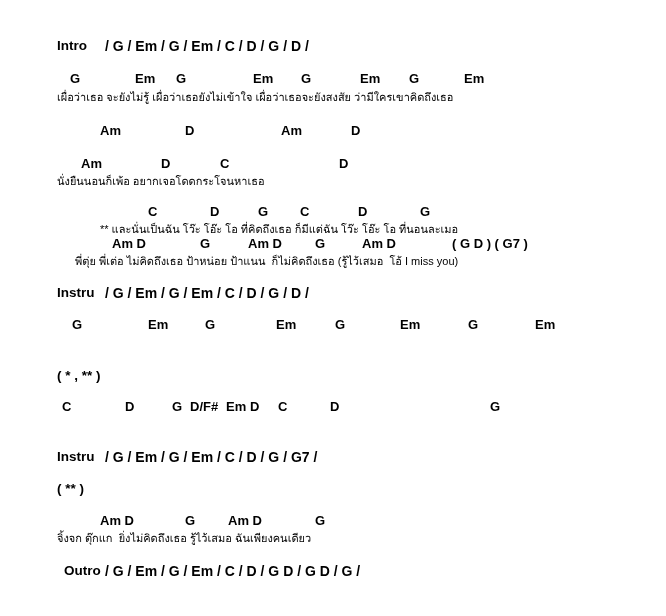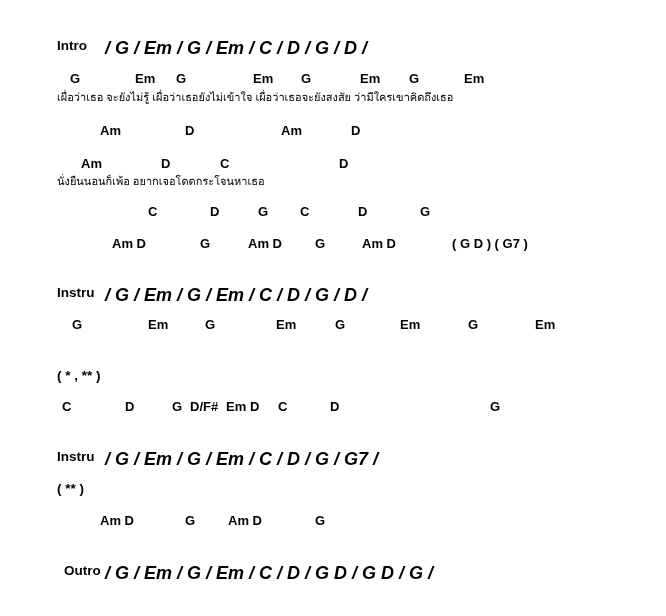--- a/index.html
+++ b/index.html
@@ -7,21 +7,21 @@
     position: relative;
     width: 648px;
     height: 616px;
     background: #ffffff;
     color: #000000;
     font-family: "Liberation Sans", "DejaVu Sans", sans-serif;
     font-size: 13px;
     overflow: hidden;
   }
   .section-label { position: absolute; font-weight: bold; font-size: 13.5px; white-space: pre; }
-  .progression { font-weight: bold; font-size: 18px; white-space: pre; font-style: italic; }
+  .progression { font-weight: bold; font-size: 14px; white-space: pre; }
   .chord { position: absolute; font-weight: bold; font-size: 13px; white-space: pre; }
   .lyric { position: absolute; font-size: 11px; white-space: pre; }
   .note { position: absolute; font-weight: bold; font-size: 13.5px; white-space: pre; }
 </style>
 </head>
 <body>
 
 <div class="sheet" id="sheet">
     <span class="section-label" style="left: 57px; top: 38px; position: absolute;">Intro</span>
     <span class="progression" style="left: 105px; top: 38px; position: absolute;">/ G / Em / G / Em / C / D / G / D /</span>
@@ -42,26 +42,28 @@
     <span class="chord" style="left: 161px; top: 156px; position: absolute;">D</span>
     <span class="chord" style="left: 220px; top: 156px; position: absolute;">C</span>
     <span class="chord" style="left: 339px; top: 156px; position: absolute;">D</span>
     <span class="lyric" style="left: 57px; top: 172px; position: absolute;">นั่งยืนนอนก็เพ้อ อยากเจอโดดกระโจนหาเธอ</span>
     <span class="chord" style="left: 148px; top: 204px; position: absolute;">C</span>
     <span class="chord" style="left: 210px; top: 204px; position: absolute;">D</span>
     <span class="chord" style="left: 258px; top: 204px; position: absolute;">G</span>
     <span class="chord" style="left: 300px; top: 204px; position: absolute;">C</span>
     <span class="chord" style="left: 358px; top: 204px; position: absolute;">D</span>
     <span class="chord" style="left: 420px; top: 204px; position: absolute;">G</span>
+    <span class="lyric" style="left: 100px; top: 220px; position: absolute;">** และนั่นเป็นฉัน โว๊ะ โอ๊ะ โอ ที่คิดถึงเธอ ก็มีแต่ฉัน โว๊ะ โอ๊ะ โอ ที่นอนละเมอ</span>
     <span class="chord" style="left: 112px; top: 236px; position: absolute;">Am D</span>
     <span class="chord" style="left: 200px; top: 236px; position: absolute;">G</span>
     <span class="chord" style="left: 248px; top: 236px; position: absolute;">Am D</span>
     <span class="chord" style="left: 315px; top: 236px; position: absolute;">G</span>
     <span class="chord" style="left: 362px; top: 236px; position: absolute;">Am D</span>
     <span class="chord" style="left: 452px; top: 236px; position: absolute;">( G D ) ( G7 )</span>
+    <span class="lyric" style="left: 75px; top: 252px; position: absolute;">พี่ตุ่ย พี่เต่อ ไม่คิดถึงเธอ ป้าหน่อย ป้าแนน  ก็ไม่คิดถึงเธอ (รู้ไว้เสมอ  โอ้ I miss you)</span>
     <span class="section-label" style="left: 57px; top: 285px; position: absolute;">Instru</span>
     <span class="progression" style="left: 105px; top: 285px; position: absolute;">/ G / Em / G / Em / C / D / G / D /</span>
     <span class="chord" style="left: 72px; top: 317px; position: absolute;">G</span>
     <span class="chord" style="left: 148px; top: 317px; position: absolute;">Em</span>
     <span class="chord" style="left: 205px; top: 317px; position: absolute;">G</span>
     <span class="chord" style="left: 276px; top: 317px; position: absolute;">Em</span>
     <span class="chord" style="left: 335px; top: 317px; position: absolute;">G</span>
     <span class="chord" style="left: 400px; top: 317px; position: absolute;">Em</span>
     <span class="chord" style="left: 468px; top: 317px; position: absolute;">G</span>
     <span class="chord" style="left: 535px; top: 317px; position: absolute;">Em</span>
@@ -75,15 +77,16 @@
     <span class="chord" style="left: 278px; top: 399px; position: absolute;">C</span>
     <span class="chord" style="left: 330px; top: 399px; position: absolute;">D</span>
     <span class="chord" style="left: 490px; top: 399px; position: absolute;">G</span>
     <span class="section-label" style="left: 57px; top: 449px; position: absolute;">Instru</span>
     <span class="progression" style="left: 105px; top: 449px; position: absolute;">/ G / Em / G / Em / C / D / G / G7 /</span>
     <span class="note" style="left: 57px; top: 481px; position: absolute;">( ** )</span>
     <span class="chord" style="left: 100px; top: 513px; position: absolute;">Am D</span>
     <span class="chord" style="left: 185px; top: 513px; position: absolute;">G</span>
     <span class="chord" style="left: 228px; top: 513px; position: absolute;">Am D</span>
     <span class="chord" style="left: 315px; top: 513px; position: absolute;">G</span>
+    <span class="lyric" style="left: 57px; top: 529px; position: absolute;">จิ้งจก ตุ๊กแก  ยิ่งไม่คิดถึงเธอ รู้ไว้เสมอ ฉันเพียงคนเดียว</span>
     <span class="section-label" style="left: 64px; top: 563px; position: absolute;">Outro</span>
     <span class="progression" style="left: 105px; top: 563px; position: absolute;">/ G / Em / G / Em / C / D / G D / G D / G /</span>
   </div>
 
 </body></html>

